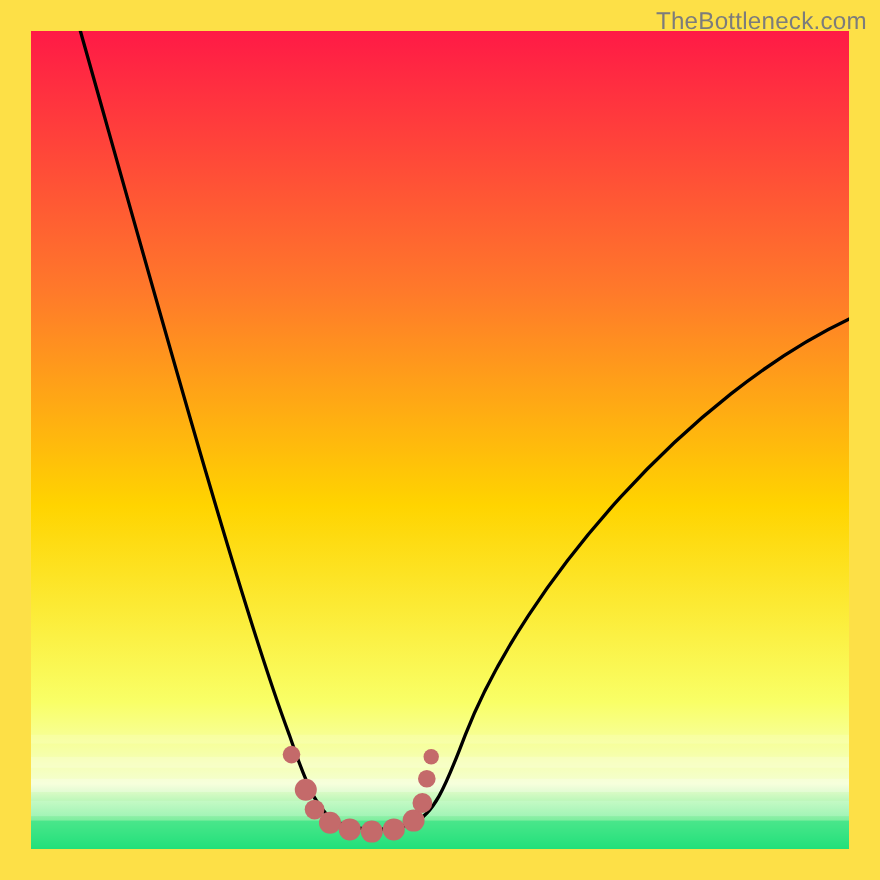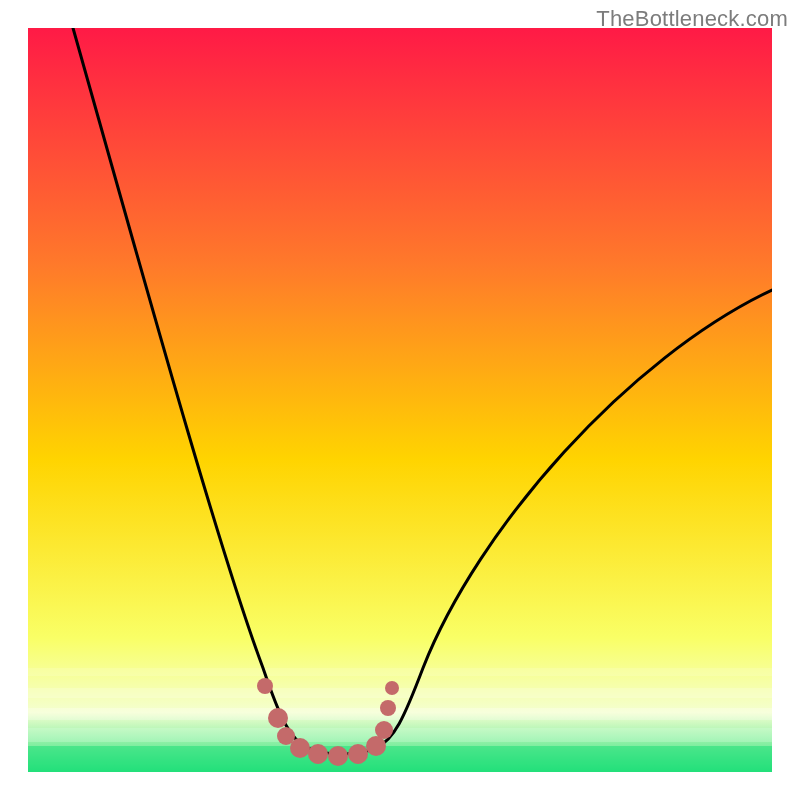--- a/index.html
+++ b/index.html
@@ -10,21 +10,21 @@
     background: #000;
     font-family: Arial, Helvetica, sans-serif;
     overflow: hidden;
   }
   .frame {
     position: absolute;
     left: 0;
     top: 0;
     width: 800px;
     height: 800px;
-    background: #ffffff;
+    background: #fde047;
   }
   .watermark {
     position: absolute;
     top: 6px;
     right: 12px;
     color: #7c7c7c;
     font-size: 22px;
     font-weight: 500;
     letter-spacing: 0.2px;
     z-index: 5;

